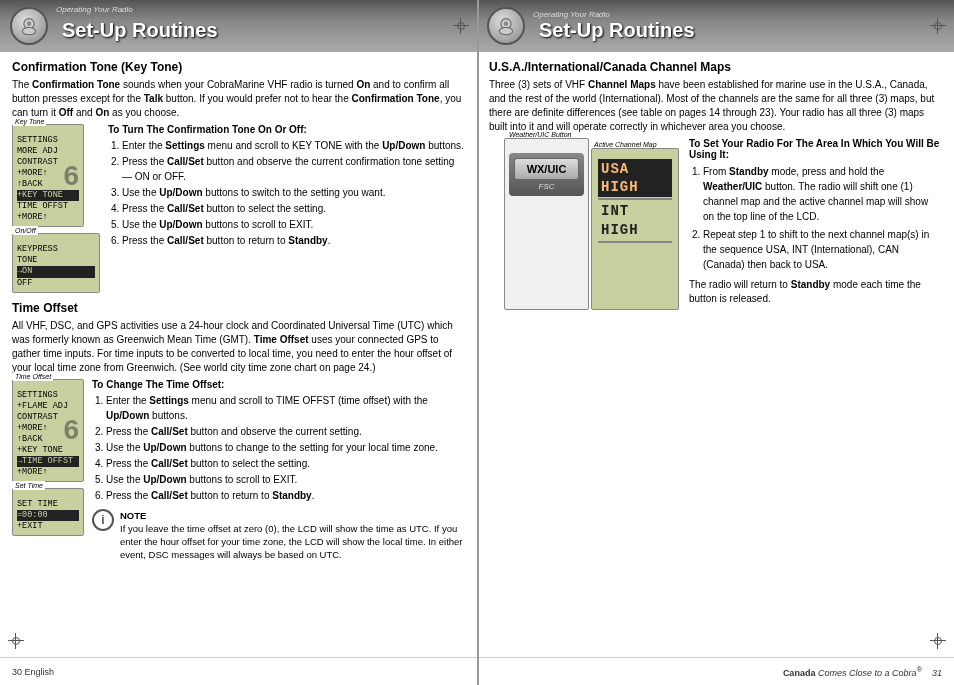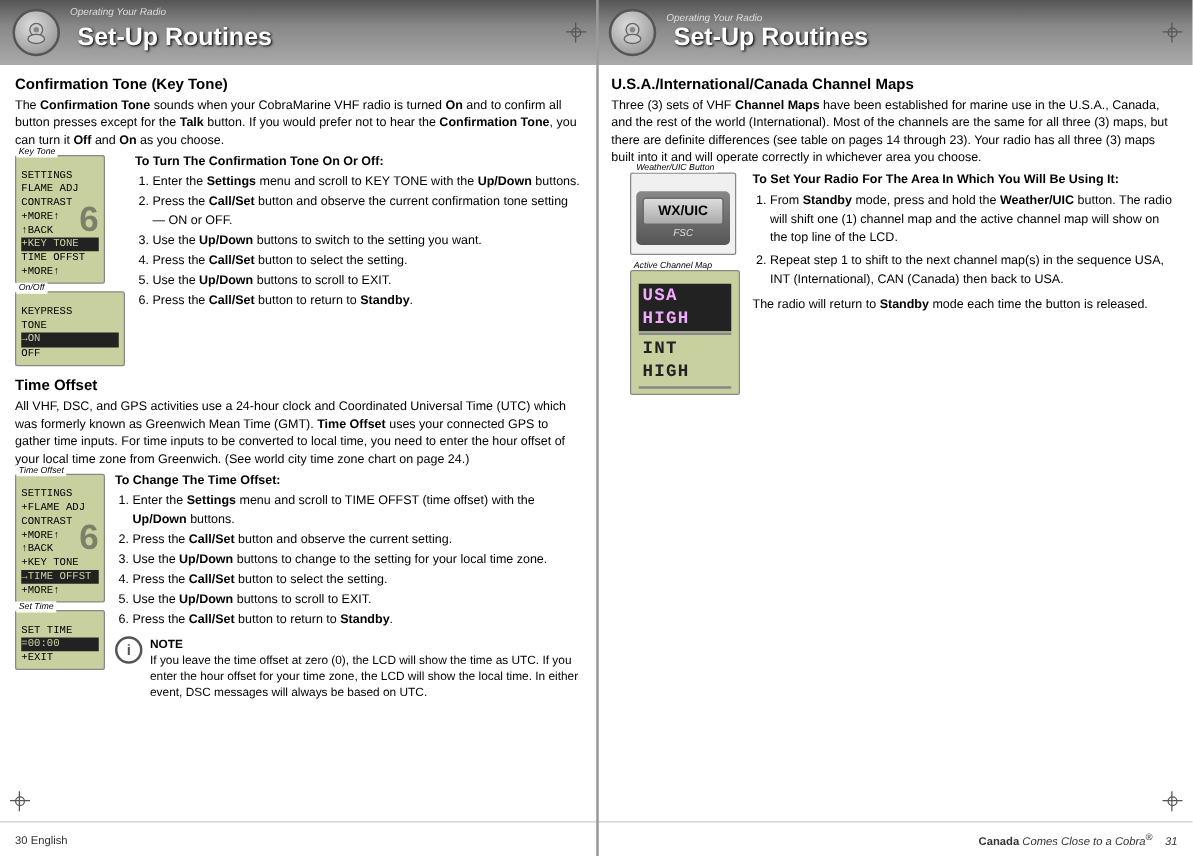--- a/index.html
+++ b/index.html
@@ -273,21 +273,21 @@
 
     
     .channel-map-section {
       display: flex;
       gap: 10px;
       margin-top: 4px;
     }
 
     .channel-lcd-container {
       display: flex;
-      flex-direction: column;
+      flex-direction: row;
       gap: 2px;
       padding-left: 15px;
     }
 
     .weather-button-box {
       border: 1px solid #888;
       border-radius: 2px;
       padding: 4px;
       background: #f0f0f0;
       text-align: center;
@@ -364,21 +364,21 @@
         The <b>Confirmation Tone</b> sounds when your CobraMarine VHF radio is turned <b>On</b> and to confirm all button presses except for the <b>Talk</b> button. If you would prefer not to hear the <b>Confirmation Tone</b>, you can turn it <b>Off</b> and <b>On</b> as you choose.
       </div>
 
       <div class="instruction-block">
 
         <div style="display:flex;flex-direction:column;gap:6px;flex-shrink:0;">
           <div class="lcd-box" style="width:72px;padding-top:10px;">
             <span class="lcd-label">Key Tone</span>
             <span class="lcd-number">6</span>
             <div class="lcd-line">SETTINGS</div>
-            <div class="lcd-line">FLAME ADJ</div>
+            <div class="lcd-line">MORE ADJ</div>
             <div class="lcd-line">CONTRAST</div>
             <div class="lcd-line">+MORE↑</div>
             <div class="lcd-line">↑BACK</div>
             <div class="lcd-line selected">+KEY TONE</div>
             <div class="lcd-line">TIME OFFST</div>
             <div class="lcd-line">+MORE↑</div>
           </div>
           <div class="lcd-box" style="width:88px;padding-top:10px;">
             <span class="lcd-label">On/Off</span>
             <div class="lcd-line">KEYPRESS</div>
@@ -494,21 +494,21 @@
             <div style="background:linear-gradient(180deg,#888,#555);border-radius:4px;padding:5px;margin-bottom:3px;">
               <div style="background:linear-gradient(180deg,#ddd,#aaa);border-radius:3px;padding:4px 6px;text-align:center;font-weight:bold;font-size:11px;border:1px solid #666;cursor:pointer;">
                 <span>WX/UIC</span>
               </div>
               <div style="text-align:center;color:#ddd;font-size:8px;margin-top:2px;font-style:italic;">FSC</div>
             </div>
           </div>
 
           <div class="channel-map-lcd" style="margin-top:10px;width:88px;padding-top:10px;">
             <span class="lcd-label-small">Active Channel Map</span>
-            <div class="channel-line usa" style="font-size:14px;font-weight:bold;font-family:'Courier New',monospace;background:#222;color:#f0abfc;padding:1px 3px;margin-bottom:1px;">USA HIGH</div>
+            <div class="channel-line usa" style="font-size:14px;font-weight:bold;font-family:'Courier New',monospace;background:#222;color:#fdba74;padding:1px 3px;margin-bottom:1px;">USA HIGH</div>
             <div style="height:2px;background:#888;margin:1px 0;"></div>
             <div class="channel-line intl" style="font-size:14px;font-weight:bold;font-family:'Courier New',monospace;padding:1px 3px;margin-bottom:1px;">INT HIGH</div>
             <div style="height:2px;background:#888;margin:1px 0;"></div>
           </div>
         </div>
 
         <div class="right-instructions">
           <div class="instr-title" style="font-size:10px;font-weight:bold;margin-bottom:4px;">To Set Your Radio For The Area In Which You Will Be Using It:</div>
           <ol style="margin-left:14px;font-size:10px;line-height:1.5;">
             <li>From <b>Standby</b> mode, press and hold the <b>Weather/UIC</b> button. The radio will shift one (1) channel map and the active channel map will show on the top line of the LCD.</li>

